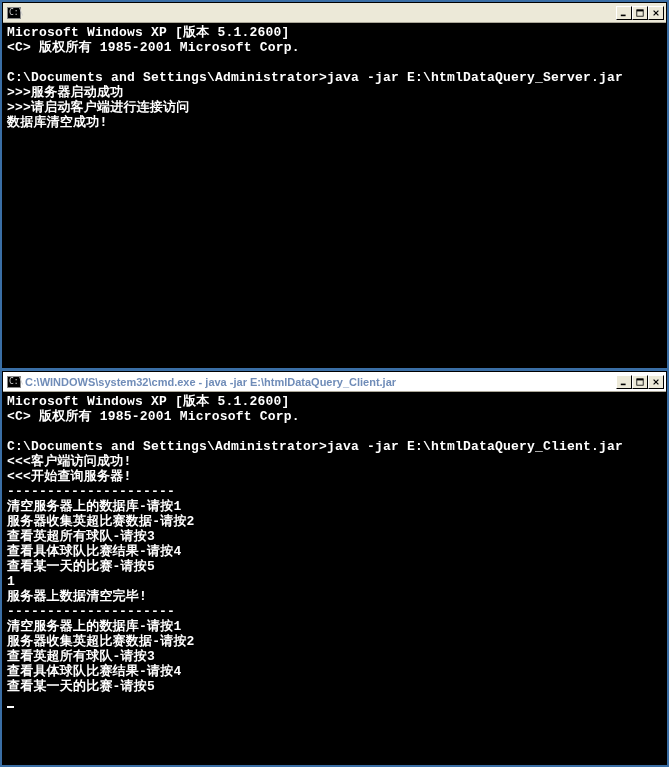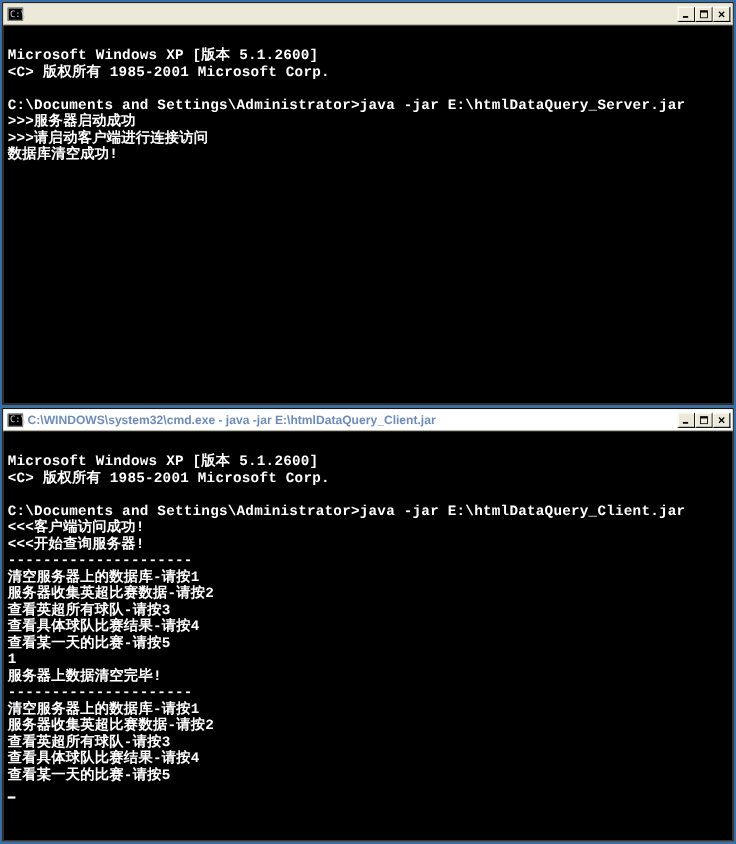--- a/index.html
+++ b/index.html
@@ -99,21 +99,21 @@
     .title-btn svg {
       width: 8px;
       height: 8px;
     }
     .console {
       background: #000;
       color: #fff;
       font-family: 'NSimSun', 'SimSun', 'Consolas', 'Courier New', monospace;
       font-size: 13px;
       line-height: 15px;
-      padding: 20px 4px;
+      padding: 2px 4px;
       height: calc(100% - 20px);
       overflow: hidden;
       white-space: pre;
       font-weight: bold;
       letter-spacing: 0.2px;
     }
     .cursor {
       display: inline-block;
       width: 7px;
       height: 2px;

